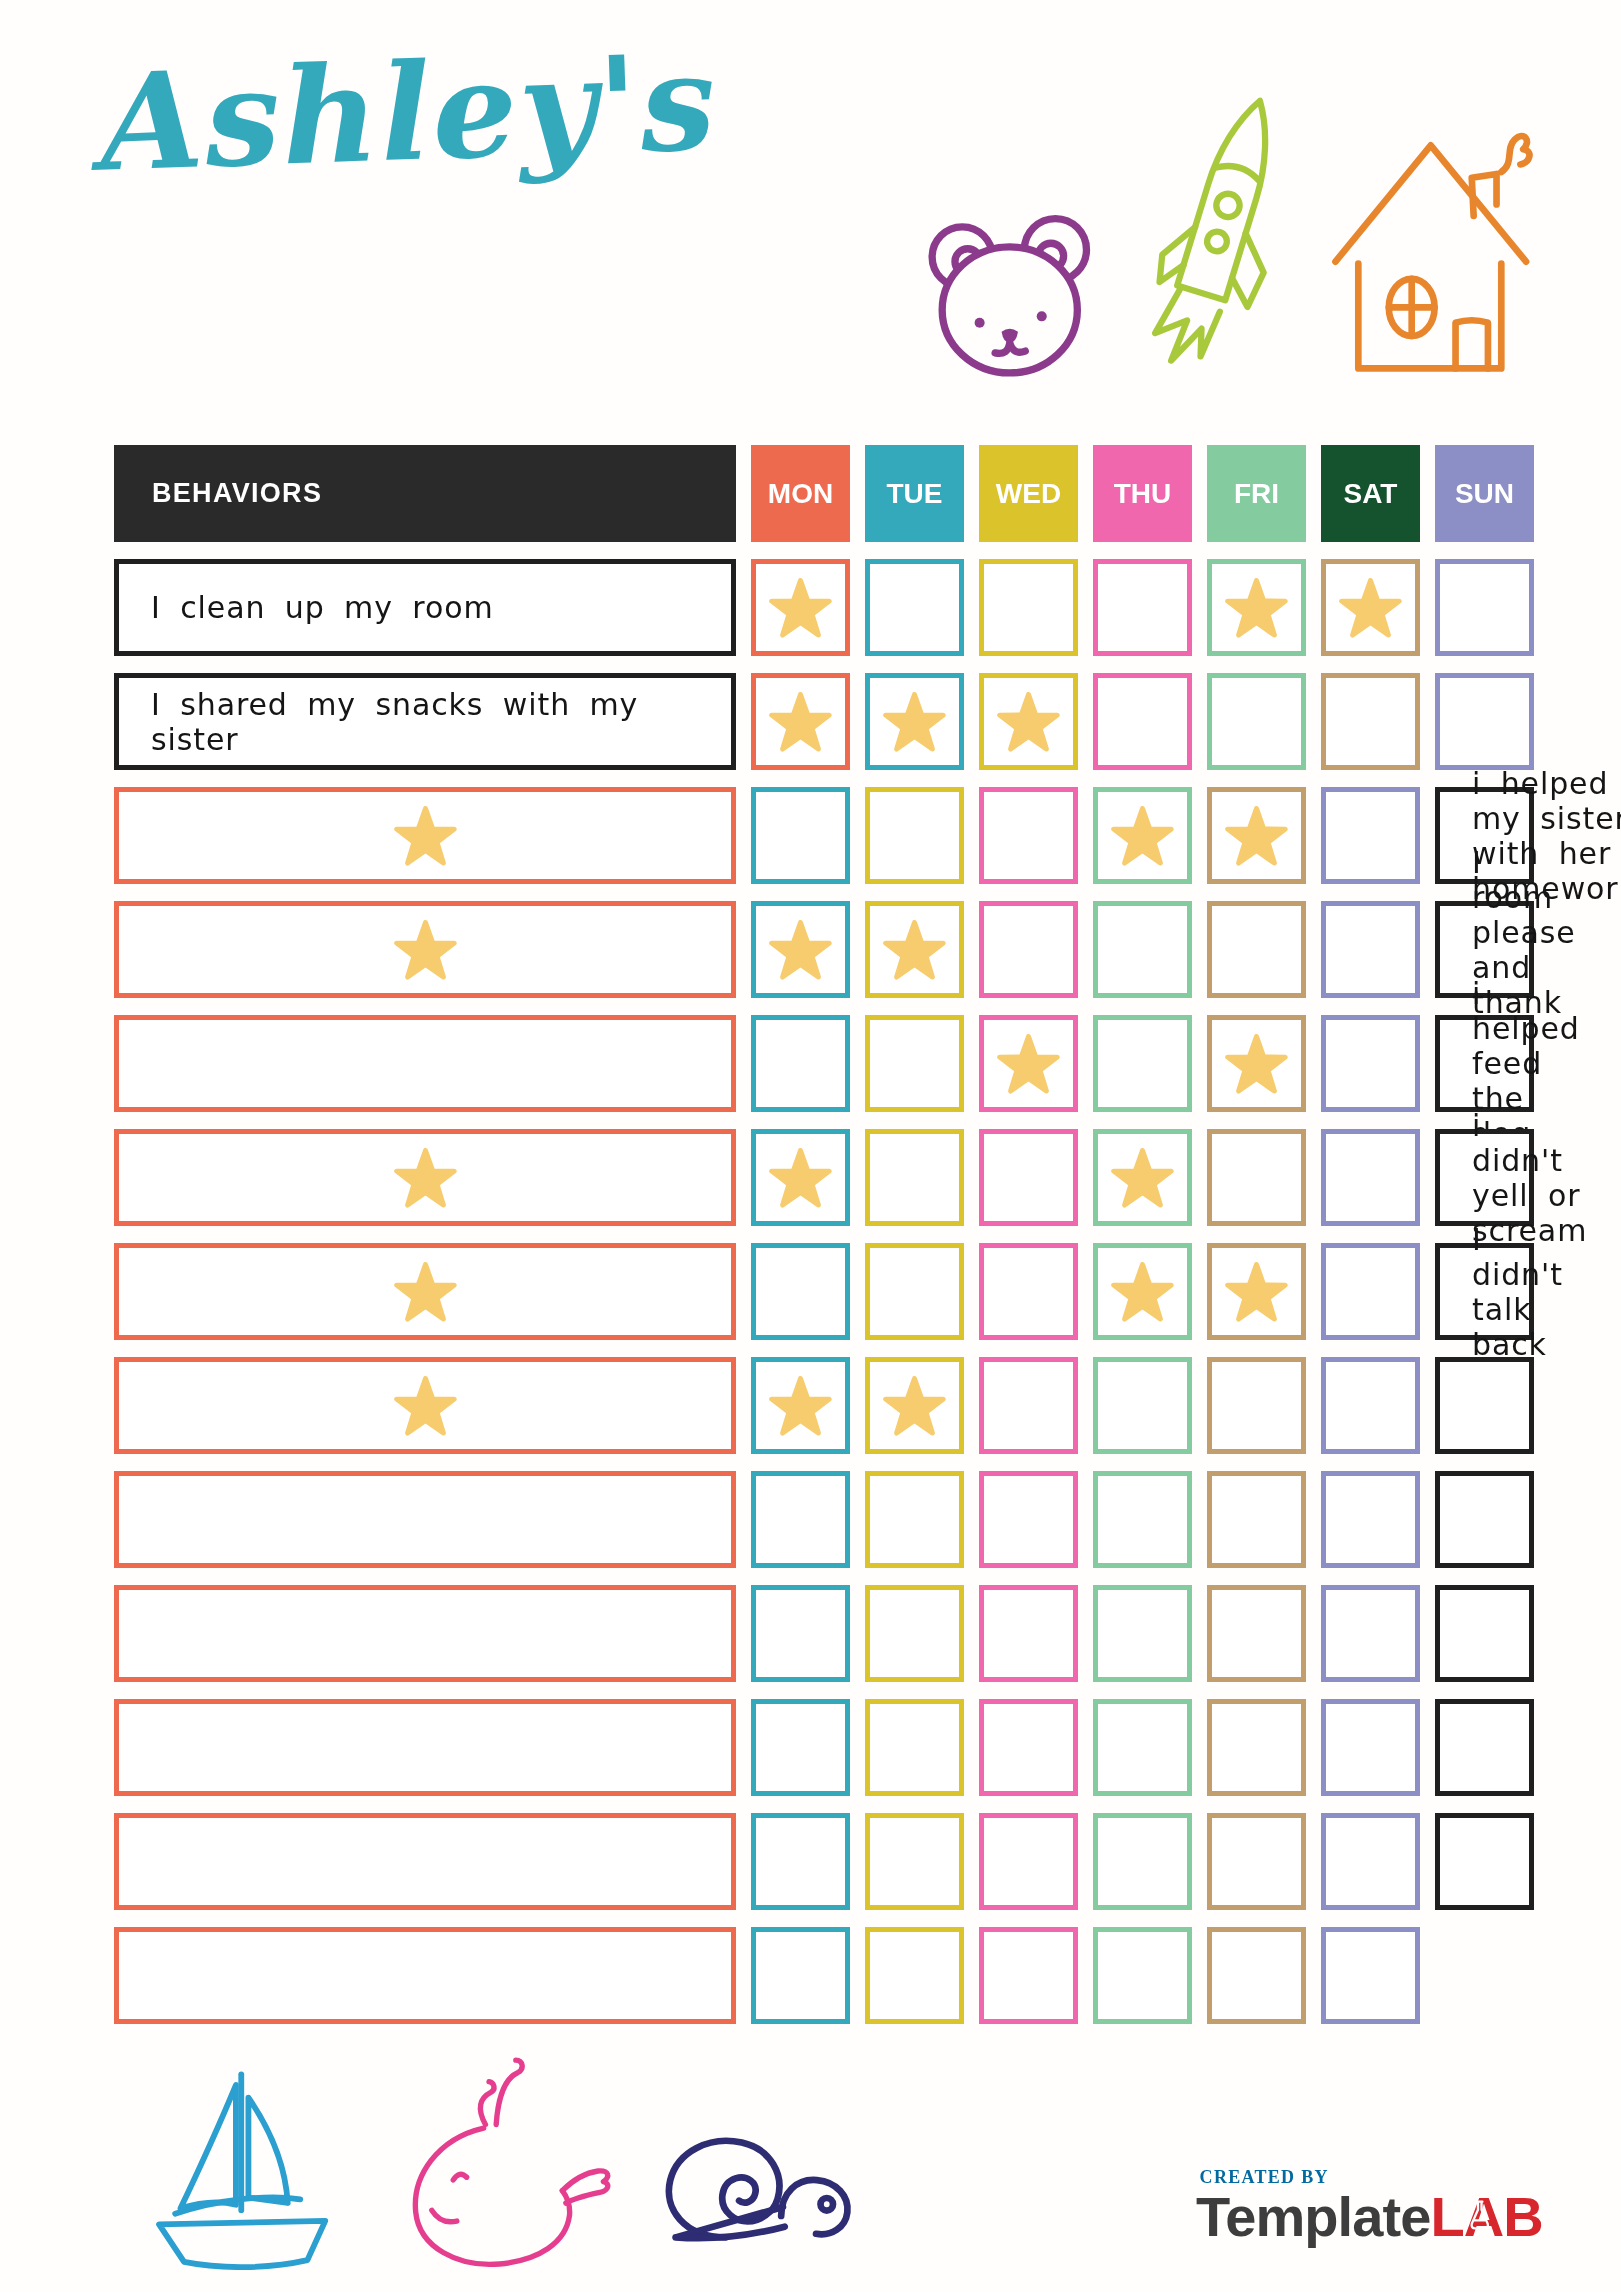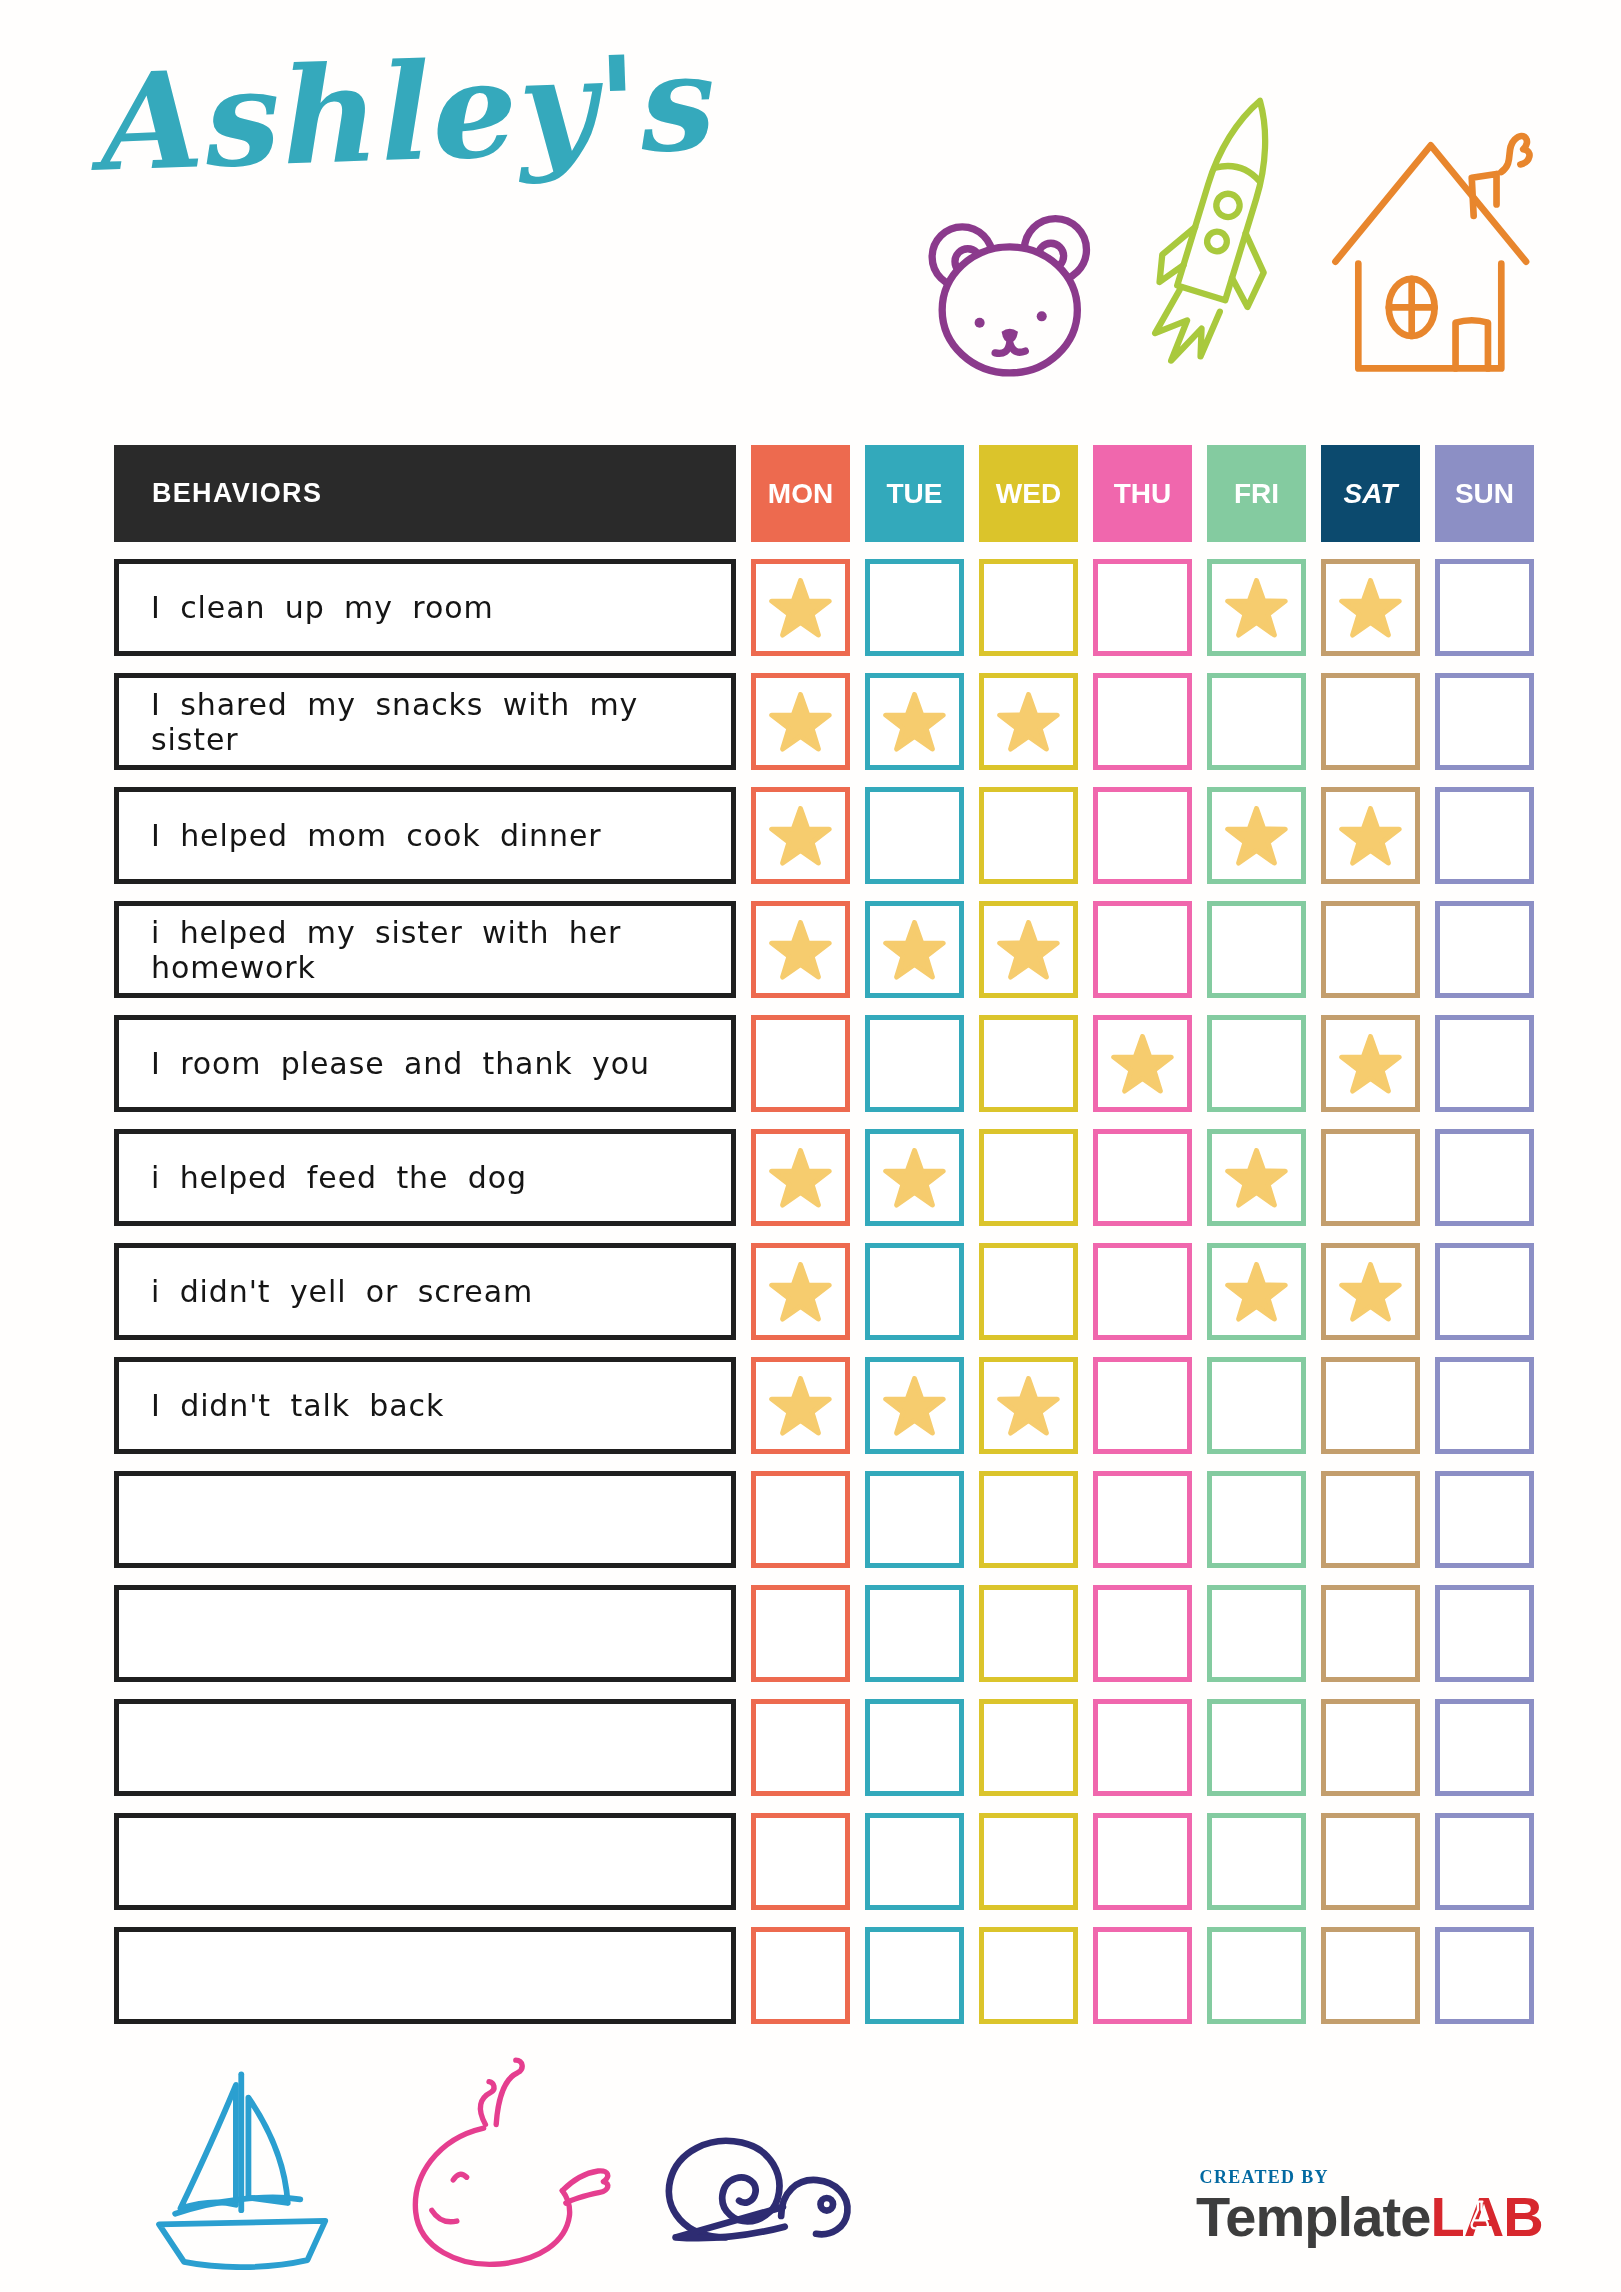--- a/index.html
+++ b/index.html
@@ -89,21 +89,21 @@
     </svg>
   </div>
 
   <div id="chart">
     <div class="behaviors-head">BEHAVIORS</div>
   <div class="day-head" style="background: rgb(237, 106, 79);">MON</div>
       <div class="day-head" style="background: rgb(51, 169, 187);">TUE</div>
       <div class="day-head" style="background: rgb(219, 196, 43);">WED</div>
       <div class="day-head" style="background: rgb(240, 103, 173);">THU</div>
       <div class="day-head" style="background: rgb(132, 203, 160);">FRI</div>
-      <div class="day-head" style="background: #0c4a6e; font-style: italic;">SAT</div>
+      <div class="day-head" style="background: #14532d;">SAT</div>
       <div class="day-head" style="background: rgb(140, 143, 197);">SUN</div>
       <div class="brow">I clean up my room</div>
       <div class="cell" style="border-color: rgb(237, 106, 79);">
         <svg width="63" height="60" viewBox="0 0 100 96">
           <path d="M50 4 L61.5 36.6 L96 37 L68.5 58.2 L78.6 91.2 L50 71.2 L21.4 91.2 L31.5 58.2 L4 37 L38.5 36.6 Z" fill="#F6CC6E" stroke="#F6CC6E" stroke-width="8" stroke-linejoin="round"></path>
         </svg>
       </div>
       <div class="cell" style="border-color: rgb(51, 169, 187);"></div>
       <div class="cell" style="border-color: rgb(219, 196, 43);"></div>
       <div class="cell" style="border-color: rgb(240, 103, 173);"></div>
@@ -131,21 +131,20 @@
       </div>
       <div class="cell" style="border-color: rgb(219, 196, 43);">
         <svg width="63" height="60" viewBox="0 0 100 96">
           <path d="M50 4 L61.5 36.6 L96 37 L68.5 58.2 L78.6 91.2 L50 71.2 L21.4 91.2 L31.5 58.2 L4 37 L38.5 36.6 Z" fill="#F6CC6E" stroke="#F6CC6E" stroke-width="8" stroke-linejoin="round"></path>
         </svg>
       </div>
       <div class="cell" style="border-color: rgb(240, 103, 173);"></div>
       <div class="cell" style="border-color: rgb(132, 203, 160);"></div>
       <div class="cell" style="border-color: rgb(195, 158, 109);"></div>
       <div class="cell" style="border-color: rgb(140, 143, 197);"></div>
-      <div class="brow">I helped mom cook dinner</div>
       <div class="cell" style="border-color: rgb(237, 106, 79);">
         <svg width="63" height="60" viewBox="0 0 100 96">
           <path d="M50 4 L61.5 36.6 L96 37 L68.5 58.2 L78.6 91.2 L50 71.2 L21.4 91.2 L31.5 58.2 L4 37 L38.5 36.6 Z" fill="#F6CC6E" stroke="#F6CC6E" stroke-width="8" stroke-linejoin="round"></path>
         </svg>
       </div>
       <div class="cell" style="border-color: rgb(51, 169, 187);"></div>
       <div class="cell" style="border-color: rgb(219, 196, 43);"></div>
       <div class="cell" style="border-color: rgb(240, 103, 173);"></div>
       <div class="cell" style="border-color: rgb(132, 203, 160);">
         <svg width="63" height="60" viewBox="0 0 100 96">

